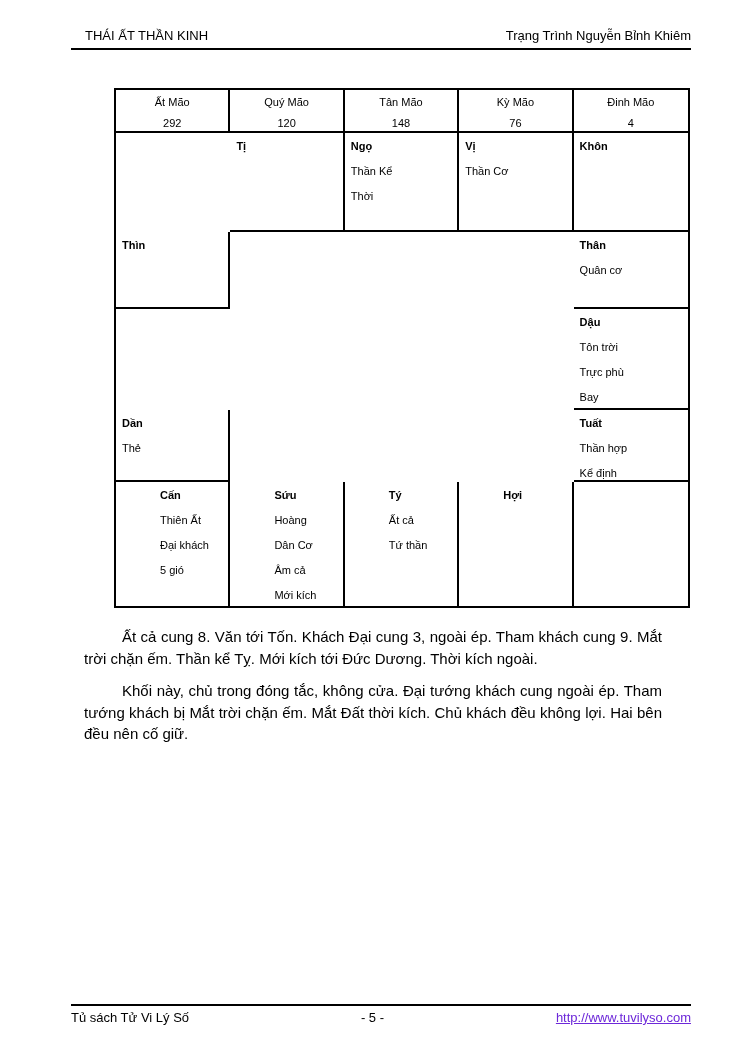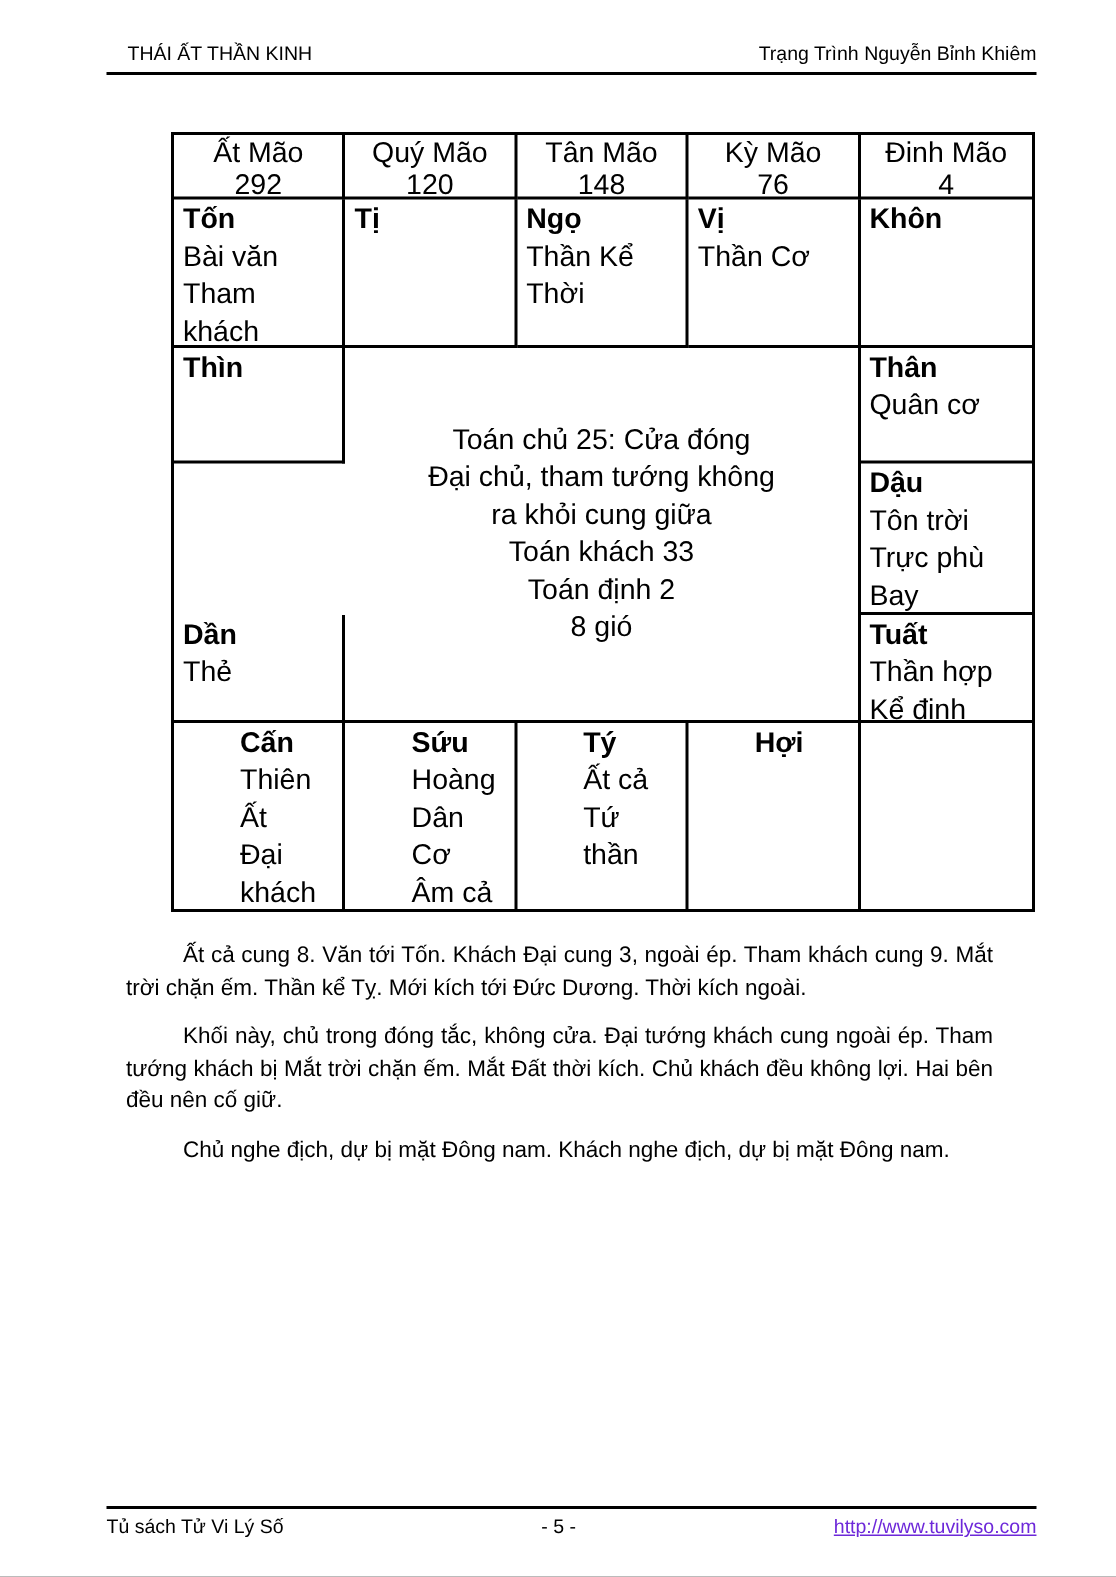--- a/index.html
+++ b/index.html
@@ -22,21 +22,21 @@
   .doc-header .left{padding-left:14px;}
   
   .chart-table{
     position:absolute;top:88px;left:114px;
     width:576px;height:520px;
     border:2px solid #000;
     box-sizing:border-box;
     display:grid;
     grid-template-columns:repeat(5,1fr);
     grid-template-rows:43px 99px 77px 101px 72px 1fr;
-    font-size:19px;
+    font-size:11px;
   }
   .chart-table > div{box-sizing:border-box;}
   .cell{
     border-right:2px solid #000;
     border-bottom:2px solid #000;
     padding:1px 3px 0 6px;
     line-height:25px;
     overflow:hidden;
   }
   .cell.nr{border-right:none;}
@@ -99,25 +99,20 @@
     </div>
     <div class="cell year" style="grid-area:1/4">
       <div>Kỳ Mão</div>
       <div>76</div>
     </div>
     <div class="cell year nr" style="grid-area:1/5">
       <div>Đinh Mão</div>
       <div>4</div>
     </div>
 
-    <div class="cell" style="grid-area:2/1">
-      <div class="cell-title">Tốn</div>
-      <div>Bài văn</div>
-      <div>Tham khách</div>
-    </div>
     <div class="cell" style="grid-area:2/2">
       <div class="cell-title">Tị</div>
     </div>
     <div class="cell" style="grid-area:2/3">
       <div class="cell-title">Ngọ</div>
       <div>Thần Kể</div>
       <div>Thời</div>
     </div>
     <div class="cell" style="grid-area:2/4">
       <div class="cell-title">Vị</div>
@@ -128,28 +123,20 @@
     </div>
 
     <div class="cell" style="grid-area:3/1">
       <div class="cell-title">Thìn</div>
     </div>
     <div class="cell" style="grid-area:5/1">
       <div class="cell-title">Dần</div>
       <div>Thẻ</div>
     </div>
 
-    <div class="center-cell">
-      <div>Toán chủ 25: Cửa đóng</div>
-      <div>Đại chủ, tham tướng không</div>
-      <div>ra khỏi cung giữa</div>
-      <div>Toán khách 33</div>
-      <div>Toán định 2</div>
-      <div>8 gió</div>
-    </div>
 
     <div class="cell nr" style="grid-area:3/5">
       <div class="cell-title">Thân</div>
       <div>Quân cơ</div>
     </div>
     <div class="cell nr" style="grid-area:4/5">
       <div class="cell-title">Dậu</div>
       <div>Tôn trời</div>
       <div>Trực phù</div>
       <div>Bay</div>
@@ -180,21 +167,20 @@
     </div>
     <div class="cell nb" style="grid-area:6/4">
       <div class="cell-title">Hợi</div>
     </div>
 
   </div>
 
   <div class="body-text">
     <p>Ất cả cung 8. Văn tới Tốn. Khách Đại cung 3, ngoài ép. Tham khách cung 9. Mắt trời chặn ếm. Thần kể Tỵ. Mới kích tới Đức Dương. Thời kích ngoài.</p>
     <p>Khối này, chủ trong đóng tắc, không cửa. Đại tướng khách cung ngoài ép. Tham tướng khách bị Mắt trời chặn ếm. Mắt Đất thời kích. Chủ khách đều không lợi. Hai bên đều nên cố giữ.</p>
-    <p>Chủ nghe địch, dự bị mặt Đông nam. Khách nghe địch, dự bị mặt Đông nam.</p>
   </div>
 
   <div class="doc-footer">
     <span>Tủ sách Tử Vi Lý Số</span>
     <span>- 5 -</span>
     <a href="#">http://www.tuvilyso.com</a>
   </div>
 
 </div>
 

